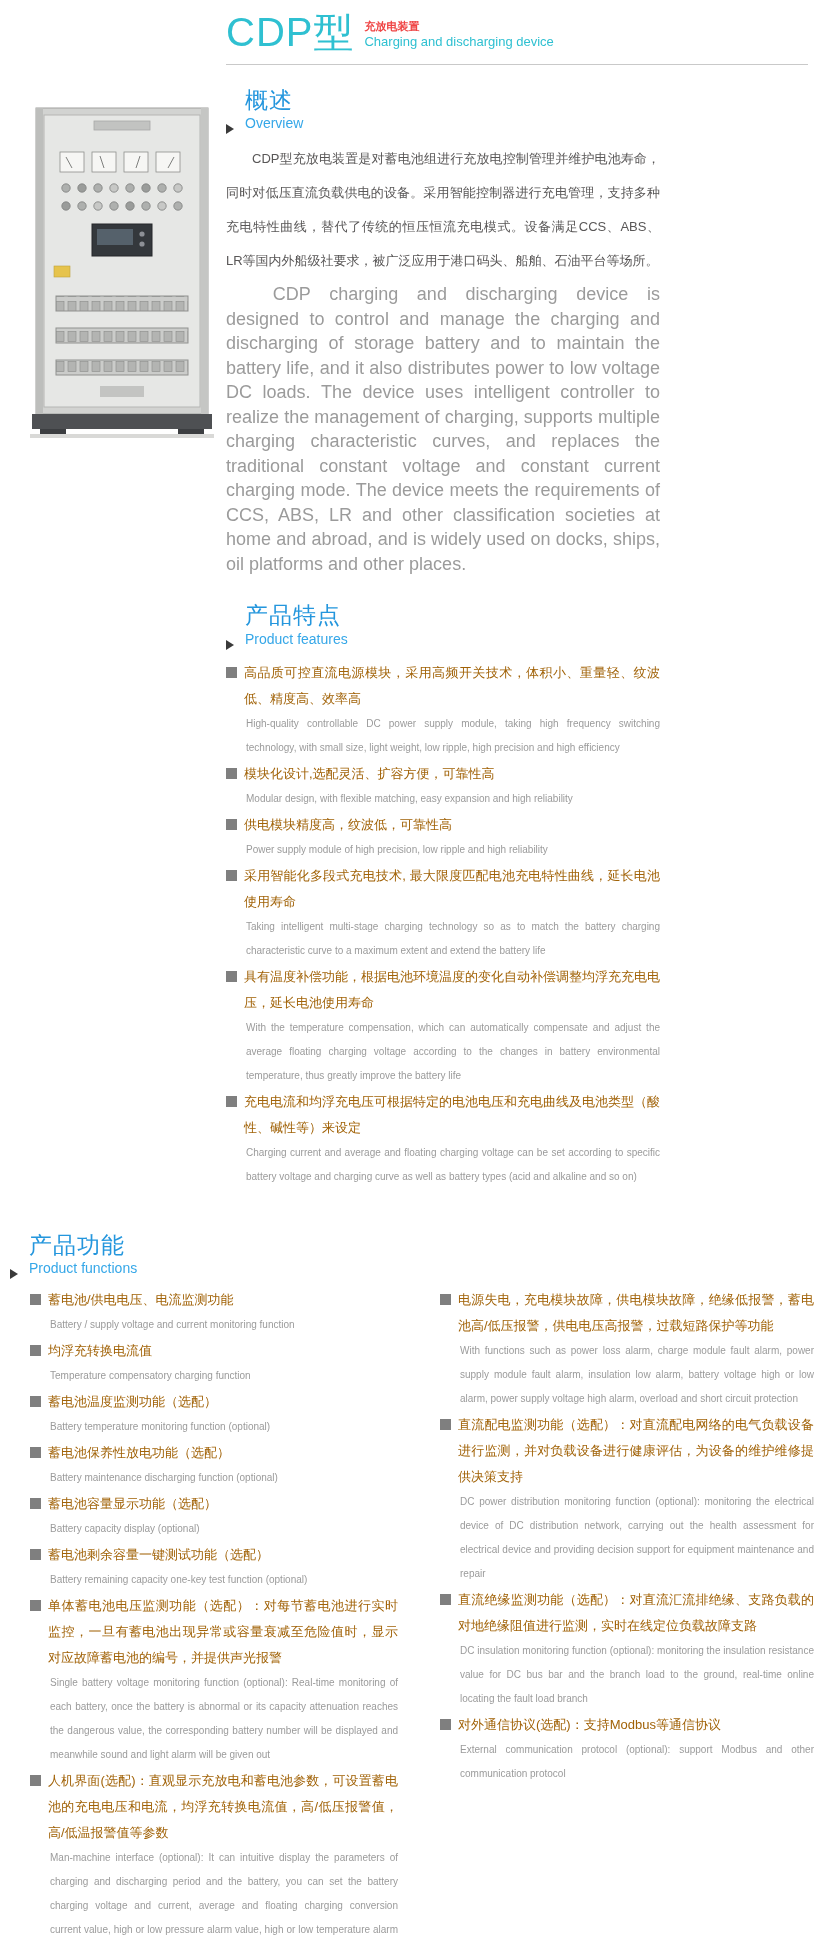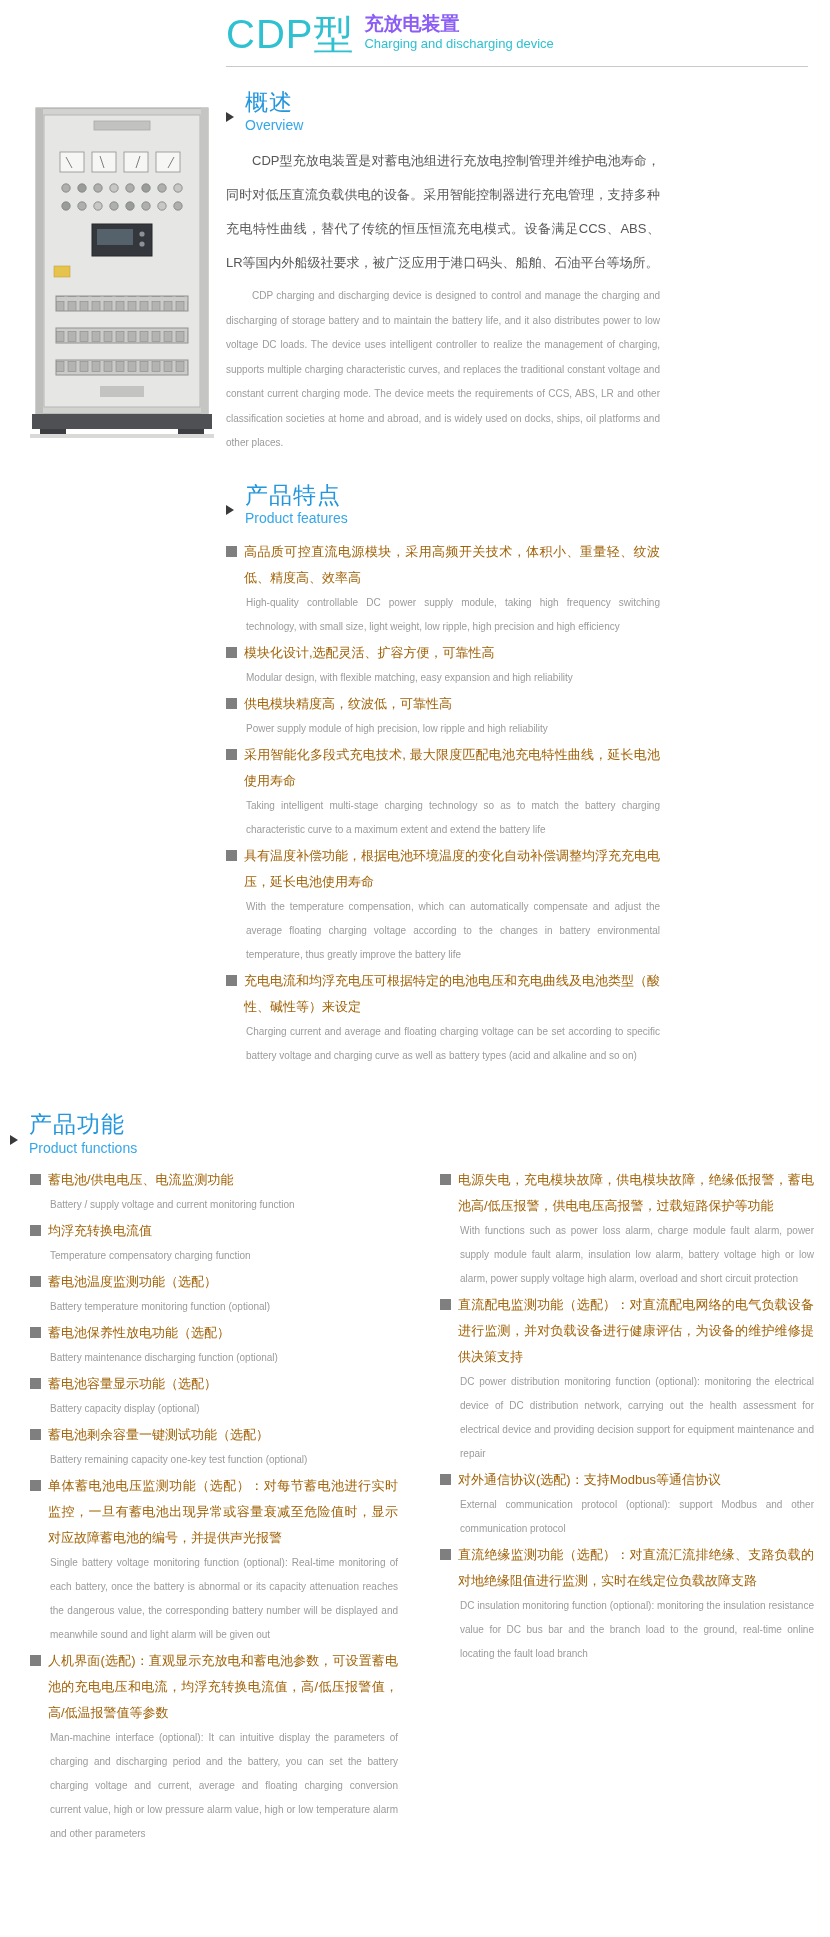--- a/index.html
+++ b/index.html
@@ -8,35 +8,35 @@
 
   
   .top-row { display:flex; padding-left:30px; }
   .cabinet-wrap { width:184px; margin-top:104px; flex:0 0 184px; }
   .right-col { width:584px; margin-left:12px; }
 
   
   .brand { display:flex; align-items:flex-end; margin-top:12px; }
   .brand .model { font-size:40px; line-height:1; color:#2fc0d1; letter-spacing:1px; font-weight:400; }
   .brand .subs { margin-left:10px; padding-bottom:2px; }
-  .brand .sub-cn { font-size:19px; font-weight:bold; color:#8b5cf6; line-height:1.25; }
+  .brand .sub-cn { font-size:11px; font-weight:bold; color:#ef4444; line-height:1.25; }
   .brand .sub-en { font-size:13px; color:#2fc0d1; line-height:1.25; }
   .divider { width:582px; height:0; border-top:1px solid #c9c9c9; margin-top:12px; }
 
   
-  .sec-head { display:flex; align-items:center; }
+  .sec-head { display:flex; align-items:flex-end; }
   .tri { width:0; height:0; border-left:8px solid #3a3a3a; border-top:5px solid transparent; border-bottom:5px solid transparent; margin-top:9px; margin-right:11px; flex:0 0 auto; }
   .sec-titles .t-cn { font-size:23px; color:#2496dd; line-height:1.15; letter-spacing:1px; }
   .sec-titles .t-en { font-size:14px; color:#35a7e8; line-height:1.5; }
 
   .narrow { width:434px; }
 
   
   .para-cn { font-size:13px; color:#595757; line-height:34px; text-align:justify; text-indent:2em; margin-top:8px; }
-  .para-en { font-size:10px; color:#9b9b9b; line-height:24.5px; text-align:justify; text-indent:2.6em; margin-top:4px; }
+  .para-en { font-size:18px; color:#9b9b9b; line-height:24.5px; text-align:justify; text-indent:2.6em; margin-top:4px; }
 
   
   .blist { list-style:none; margin-top:10px; }
   .bitem { display:flex; margin-bottom:1px; }
   .sq { width:11px; height:11px; background:#7f7f7f; margin-top:7px; margin-right:7px; flex:0 0 auto; }
   .btxt { flex:1; }
   .b-cn { font-size:13px; color:#a16207; line-height:26px; text-align:justify; }
   .b-en { font-size:10px; color:#9b9b9b; line-height:24px; text-align:justify; padding-left:2px; }
 
   
@@ -282,29 +282,29 @@
           <li class="bitem">
             <span class="sq"></span>
             <div class="btxt">
               <div class="b-cn">直流配电监测功能（选配）：对直流配电网络的电气负载设备进行监测，并对负载设备进行健康评估，为设备的维护维修提供决策支持</div>
               <div class="b-en">DC power distribution monitoring function (optional): monitoring the electrical device of DC distribution network, carrying out the health assessment for electrical device and providing decision support for equipment maintenance and repair</div>
             </div>
           </li>
           <li class="bitem">
             <span class="sq"></span>
             <div class="btxt">
+              <div class="b-cn">直流绝缘监测功能（选配）：对直流汇流排绝缘、支路负载的对地绝缘阻值进行监测，实时在线定位负载故障支路</div>
+              <div class="b-en">DC insulation monitoring function (optional): monitoring the insulation resistance value for DC bus bar and the branch load to the ground, real-time online locating the fault load branch</div>
+            </div>
+          </li>
+          <li class="bitem">
+            <span class="sq"></span>
+            <div class="btxt">
               <div class="b-cn">对外通信协议(选配)：支持Modbus等通信协议</div>
               <div class="b-en">External communication protocol (optional): support Modbus and other communication protocol</div>
             </div>
           </li>
-          <li class="bitem">
-            <span class="sq"></span>
-            <div class="btxt">
-              <div class="b-cn">直流绝缘监测功能（选配）：对直流汇流排绝缘、支路负载的对地绝缘阻值进行监测，实时在线定位负载故障支路</div>
-              <div class="b-en">DC insulation monitoring function (optional): monitoring the insulation resistance value for DC bus bar and the branch load to the ground, real-time online locating the fault load branch</div>
-            </div>
-          </li>
         </ul>
       </div>
     </div>
   </div>
 
 </div>
 
 </body></html>

